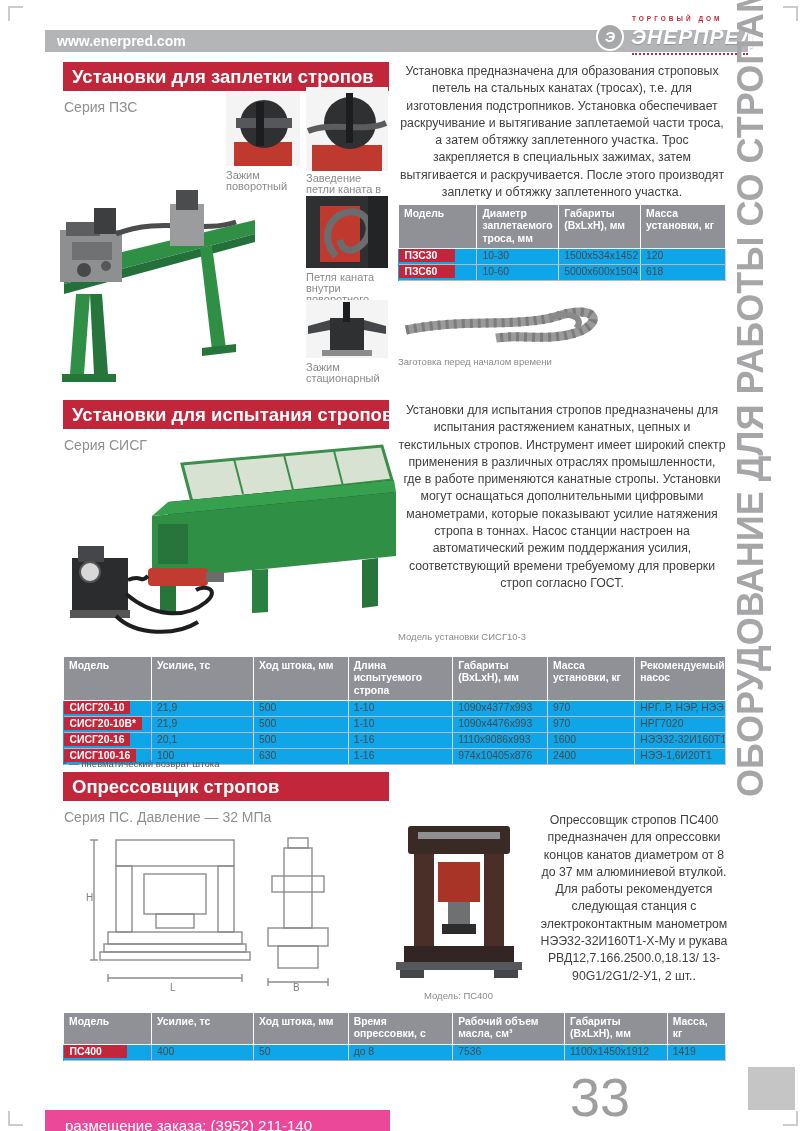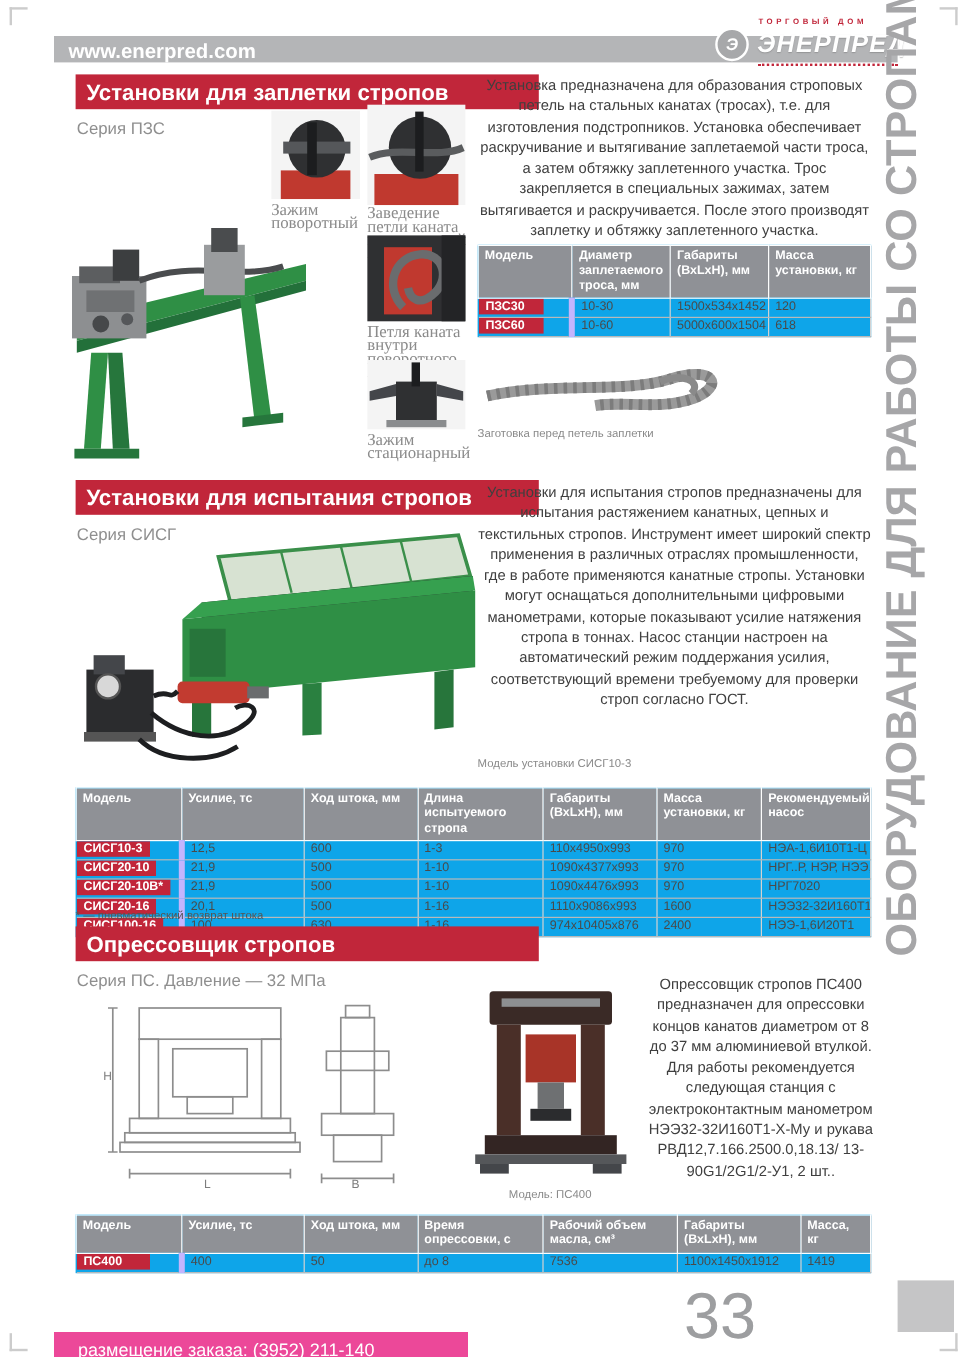--- a/index.html
+++ b/index.html
@@ -8,52 +8,52 @@
         font-family:"Liberation Sans","DejaVu Sans",sans-serif;color:#3f3f3f;}
   
   .corner{position:absolute;width:13px;height:13px;border-color:#cccccc;border-style:solid;}
   .c-tl{left:8px;top:6px;border-width:2px 0 0 2px;}
   .c-tr{right:2px;top:6px;border-width:2px 2px 0 0;}
   .c-bl{left:8px;bottom:5px;border-width:0 0 2px 2px;}
   .c-br{right:2px;bottom:5px;border-width:0 2px 2px 0;}
 
   
   .hdr-bar{position:absolute;left:45px;top:30px;width:703px;height:22px;background:#b4b5b7;}
-  .hdr-url{position:absolute;left:57px;top:33px;color:#fff;font-weight:bold;font-size:17px;}
+  .hdr-url{position:absolute;left:57px;top:33px;color:#fff;font-weight:bold;font-size:14px;}
   .logo{position:absolute;left:596px;top:13px;width:158px;height:44px;}
   .logo-tag{position:absolute;left:36px;top:2px;color:#c1263a;font-size:6.5px;font-weight:bold;letter-spacing:3px;white-space:nowrap;}
   .logo-row{position:absolute;left:0;top:10px;display:flex;align-items:center;}
   .logo-circle{width:24px;height:24px;border-radius:50%;background:#a7a8aa;border:2px solid #fff;
                color:#fff;font-weight:bold;font-style:italic;font-size:14px;display:flex;align-items:center;justify-content:center;}
   .logo-brand{margin-left:7px;color:#fff;font-weight:bold;font-style:italic;font-size:21px;letter-spacing:1px;
               text-shadow:0 1px 1px rgba(90,90,90,.35);}
   .logo-underline{position:absolute;left:36px;top:40px;width:116px;border-bottom:2px dotted #c1263a;}
 
   
   .side-vert{position:absolute;left:730px;top:55px;width:742px;height:62px;
              transform-origin:0 0;transform:rotate(-90deg) translateX(-742px);
              font-size:36px;font-weight:bold;color:#a6a6a8;white-space:nowrap;letter-spacing:0px;}
 
   
-  .sec-title{position:absolute;left:63px;width:386px;height:29px;background:#c1263a;color:#fff;
+  .sec-title{position:absolute;left:63px;width:326px;height:29px;background:#c1263a;color:#fff;
              font-weight:bold;font-size:18.5px;line-height:29px;padding-left:9px;box-sizing:border-box;white-space:nowrap;}
   .series{position:absolute;font-size:14px;color:#8f8f8f;}
 
   .para{position:absolute;font-size:12.3px;line-height:17.3px;color:#3f3f3f;text-align:center;}
 
-  .photo-caption{position:absolute;font-size:14px;line-height:11px;color:#8b8b8b;font-family:Liberation Serif, serif;}
+  .photo-caption{position:absolute;font-size:11px;line-height:11px;color:#8b8b8b;}
   .img-caption{position:absolute;font-size:9.5px;color:#8a8a8a;}
 
   
   table.spec{position:absolute;border-collapse:collapse;table-layout:fixed;font-size:10.4px;background:#0ea5e9;}
   table.spec th{background:#8f9196;color:#fff;font-weight:bold;text-align:left;vertical-align:top;
                 padding:3px 5px;border:1px solid #fdfdfd;font-size:10.4px;line-height:1.18;}
   table.spec td{border-bottom:1px solid #b9b9b9;border-right:1px solid #d2d2d2;color:#4a4a4a;
                 padding:1px 5px;height:13px;vertical-align:top;white-space:nowrap;overflow:hidden;}
-  table.spec td.model-cell{padding:0;border-right:5px solid #c4b5fd;margin-top:29px;}
+  table.spec td.model-cell{padding:0;border-right:1px solid #c4b5fd;margin-top:29px;}
   .model-badge{display:inline-block;background:#c1263a;color:#fff;font-weight:bold;font-size:10.4px;
                padding:1px 6px 1px 6px;min-width:72%;box-sizing:border-box;}
   #table1{left:398px;top:204px;width:328px;}
   #table2{left:63px;top:656px;width:663px;}
   #table3{left:63px;top:1012px;width:663px;}
   #table1 col:nth-child(1){width:24%;} #table1 col:nth-child(2){width:25%;}
   #table1 col:nth-child(3){width:25%;} #table1 col:nth-child(4){width:26%;}
   #table2 col:nth-child(1){width:13.3%;} #table2 col:nth-child(2){width:15.4%;}
   #table2 col:nth-child(3){width:14.3%;} #table2 col:nth-child(4){width:15.8%;}
   #table2 col:nth-child(5){width:14.3%;} #table2 col:nth-child(6){width:13.2%;}
@@ -201,21 +201,21 @@
       </tbody>
     </table>
 
   <div class="photo" style="left:400px;top:278px;">
     <svg width="215" height="72" viewBox="0 0 215 72">
       <path d="M6,52 C 60,40 120,50 158,38 C 196,26 204,44 178,54 C 150,64 120,56 96,60" stroke="#9a9a9a" stroke-width="9" fill="none"></path>
       <path d="M6,52 C 60,40 120,50 158,38 C 196,26 204,44 178,54 C 150,64 120,56 96,60" stroke="#7c7c7c" stroke-width="9" fill="none" stroke-dasharray="3,5"></path>
       <path d="M150,40 C 168,32 186,40 176,50" stroke="#8a8a8a" stroke-width="6" fill="none"></path>
     </svg>
   </div>
-  <div class="img-caption" style="left:398px;top:356px;">Заготовка перед петель заплетки</div>
+  <div class="img-caption" style="left:398px;top:356px;">Заготовка перед началом времени</div>
 
   <div class="sec-title" style="top:400px;">Установки для испытания стропов</div>
   <div class="series" style="left:64px;top:437px;">Серия СИСГ</div>
 
   <div class="photo" style="left:112px;top:424px;">
     <svg width="286" height="196" viewBox="0 0 286 196">
       <polygon points="70,40 270,22 280,56 80,78" fill="#d7e2d2" stroke="#3a8f4a" stroke-width="3"></polygon>
       <line x1="122" y1="35" x2="131" y2="70" stroke="#3a8f4a" stroke-width="2"></line>
       <line x1="172" y1="31" x2="181" y2="66" stroke="#3a8f4a" stroke-width="2"></line>
       <line x1="222" y1="27" x2="231" y2="62" stroke="#3a8f4a" stroke-width="2"></line>
@@ -261,29 +261,20 @@
           <th>Модель</th>
           <th>Усилие, тс</th>
           <th>Ход штока, мм</th>
           <th>Длина испытуемого стропа</th>
           <th>Габариты (ВхLхН), мм</th>
           <th>Масса установки, кг</th>
           <th>Рекомендуемый насос</th>
         </tr>
       </thead>
       <tbody>
-        <tr>
-          <td class="model-cell"><span class="model-badge">СИСГ10-3</span></td>
-          <td>12,5</td>
-          <td>600</td>
-          <td>1-3</td>
-          <td>110х4950х993</td>
-          <td>970</td>
-          <td>НЭА-1,6И10Т1-Ц</td>
-        </tr>
         <tr>
           <td class="model-cell"><span class="model-badge">СИСГ20-10</span></td>
           <td>21,9</td>
           <td>500</td>
           <td>1-10</td>
           <td>1090х4377х993</td>
           <td>970</td>
           <td>НРГ..Р, НЭР, НЭЭ, НЭА</td>
         </tr>
         <tr>

